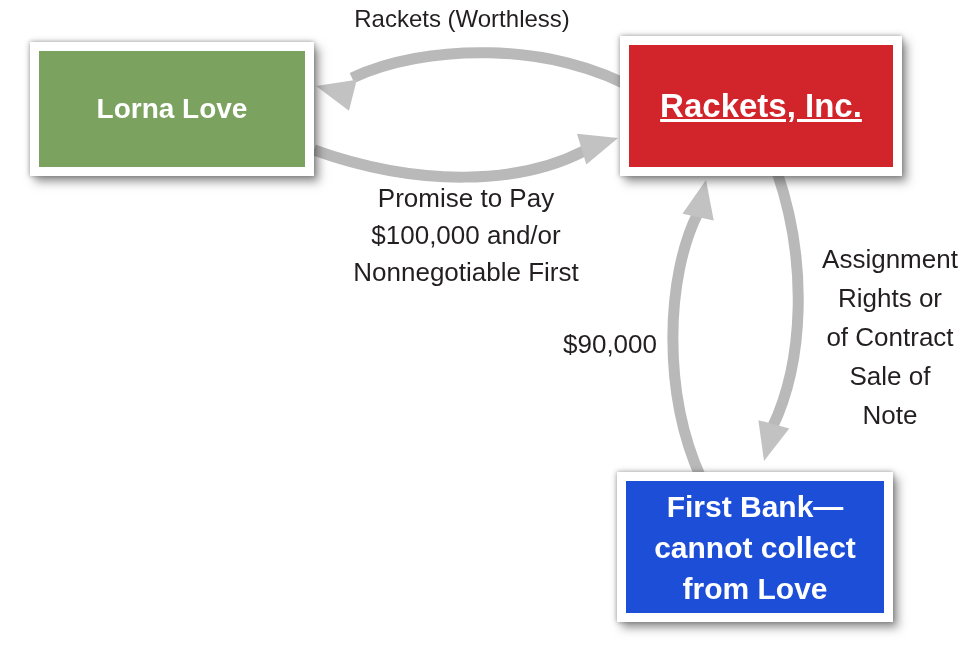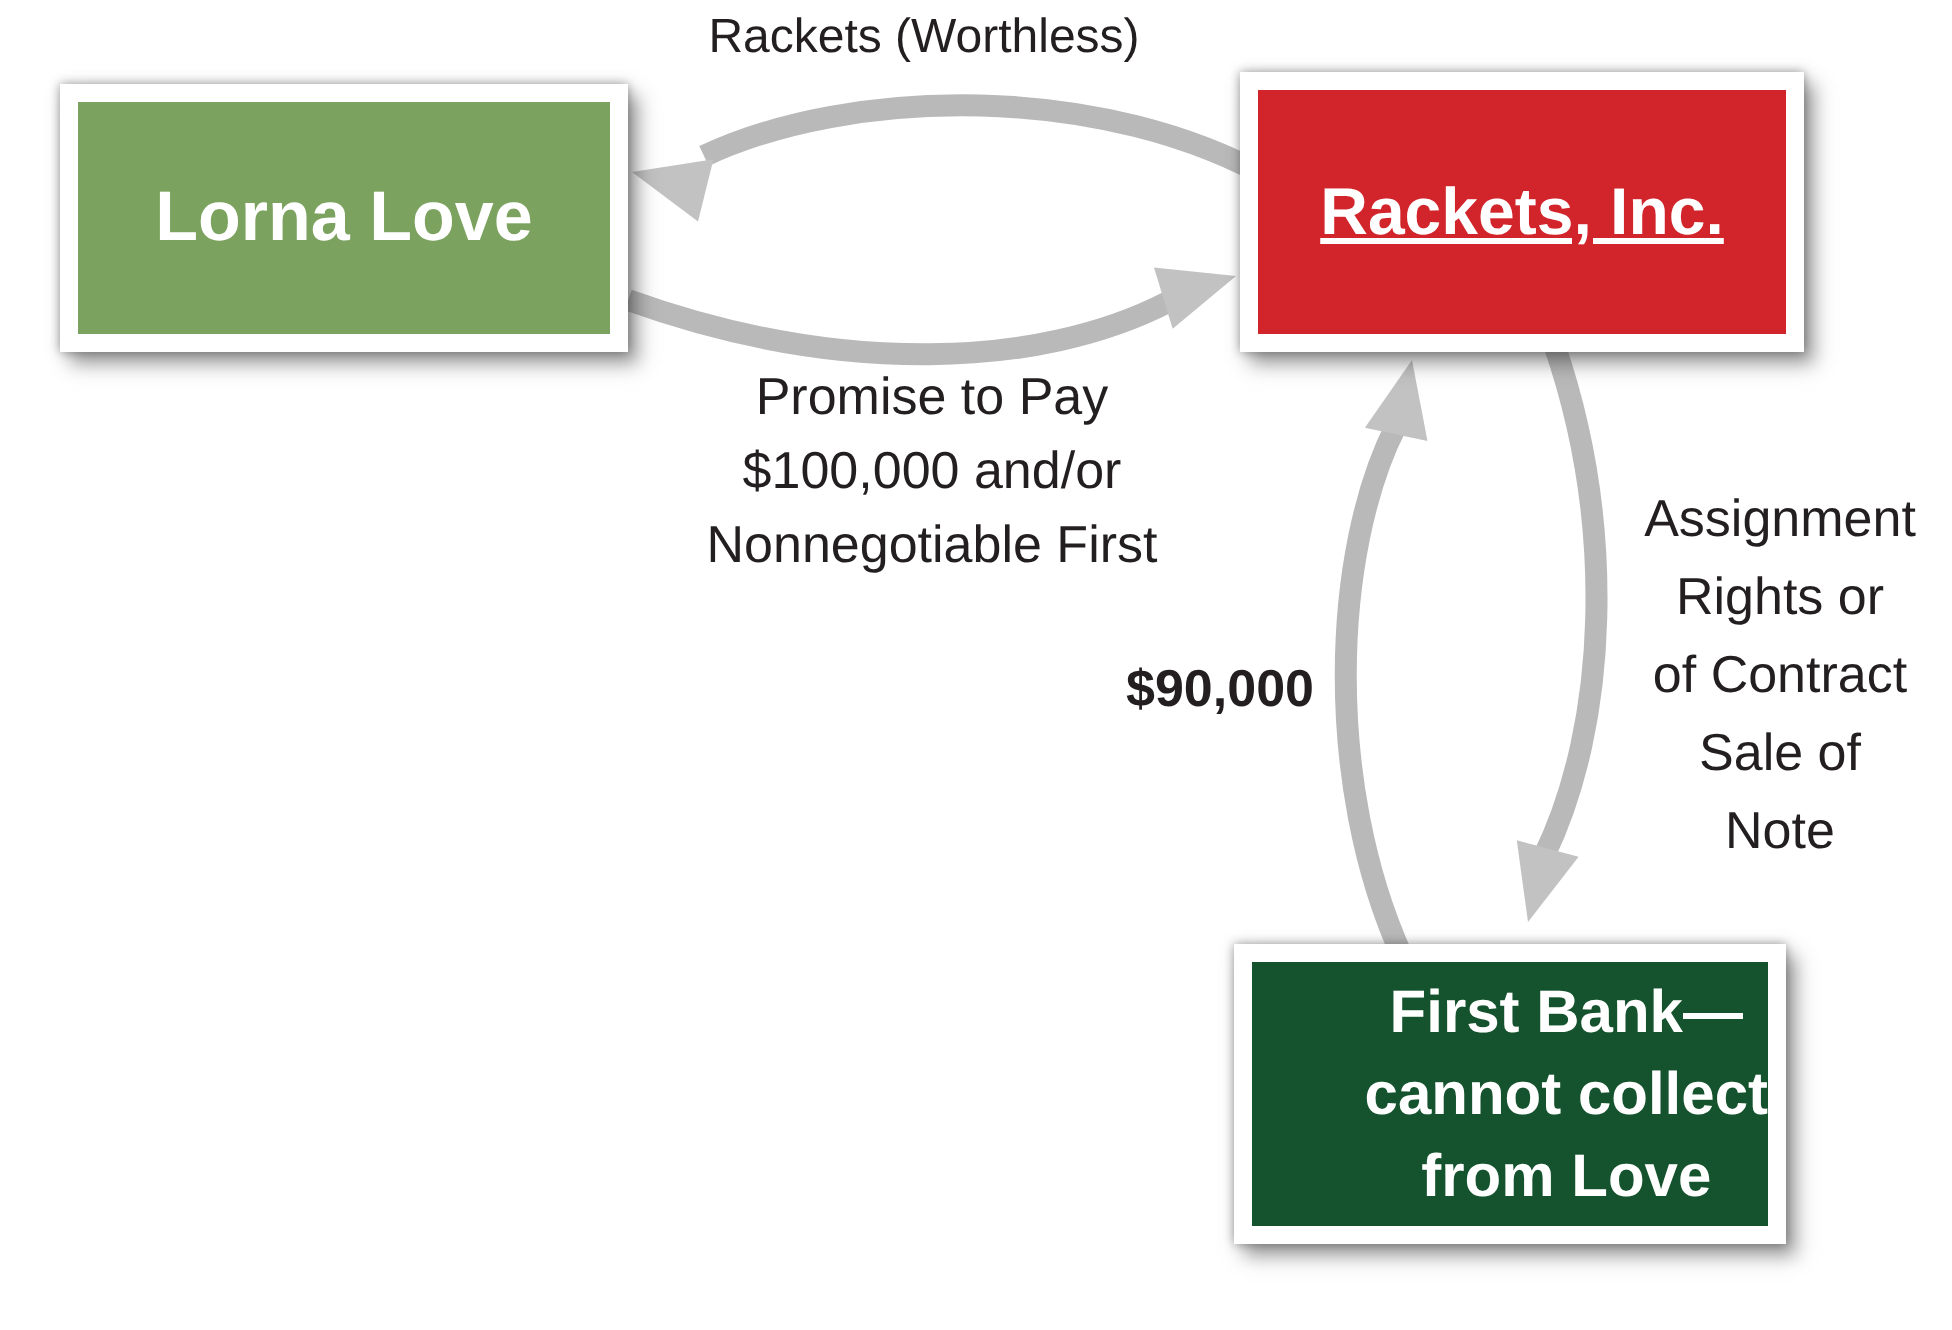--- a/index.html
+++ b/index.html
@@ -15,31 +15,31 @@
   #arrows path{fill:none;stroke:var(--arrow,#b9b9b9);stroke-width:11;}
   #arrows polygon{fill:var(--arrowhead,#c0c0c0);}
   .node{
     position:absolute;z-index:2;
     display:flex;align-items:center;justify-content:center;
     text-align:center;color:#fff;font-weight:bold;
     border:9px solid #fff;
     box-shadow:0 0 5px rgba(70,70,70,.55), 5px 6px 9px rgba(60,60,60,.5);
   }
   .node .line{display:block;}
-  #node-lorna{left:30px;top:42px;width:266px;height:116px;font-size:35px;}
+  #node-lorna{left:30px;top:42px;width:266px;height:116px;font-size:28px;}
   #node-rackets{left:620px;top:36px;width:264px;height:122px;font-size:33px;text-decoration:underline;}
   #node-bank{left:617px;top:472px;width:258px;height:132px;font-size:30px;line-height:41px;}
   .edge-label{
     position:absolute;z-index:3;
     color:var(--text,#231f20);
     font-size:26px;line-height:37px;text-align:center;white-space:nowrap;
   }
   #label-worthless{left:462px;top:0;transform:translateX(-50%);font-size:24px;}
   #label-promise{left:466px;top:180px;transform:translateX(-50%);}
-  #label-90000{left:563px;top:326px;font-weight:bold;}
+  #label-90000{left:563px;top:326px;}
   #label-assignment{left:890px;top:240px;transform:translateX(-50%);line-height:39px;}
   .edge-label .line{display:block;}
 </style>
 </head>
 <body>
 
 <div id="canvas">
 
   <svg id="arrows" width="976" height="665" viewBox="0 0 976 665" aria-hidden="true">
 
@@ -57,21 +57,21 @@
   </svg>
 
   <div class="node" id="node-lorna" style="background-color: rgb(123, 162, 94);">
     <span class="line">Lorna Love</span>
   </div>
 
   <div class="node" id="node-rackets" style="background-color: rgb(210, 36, 43);">
     <span class="line">Rackets, Inc.</span>
   </div>
 
-  <div class="node" id="node-bank" style="background-color: #14532d; justify-content: flex-end;">
+  <div class="node" id="node-bank" style="background-color: #1d4ed8;">
     <span>
       <span class="line">First Bank—</span>
       <span class="line">cannot collect</span>
       <span class="line">from Love</span>
     </span>
   </div>
 
   <div class="edge-label" id="label-worthless">Rackets (Worthless)</div>
 
   <div class="edge-label" id="label-promise">

